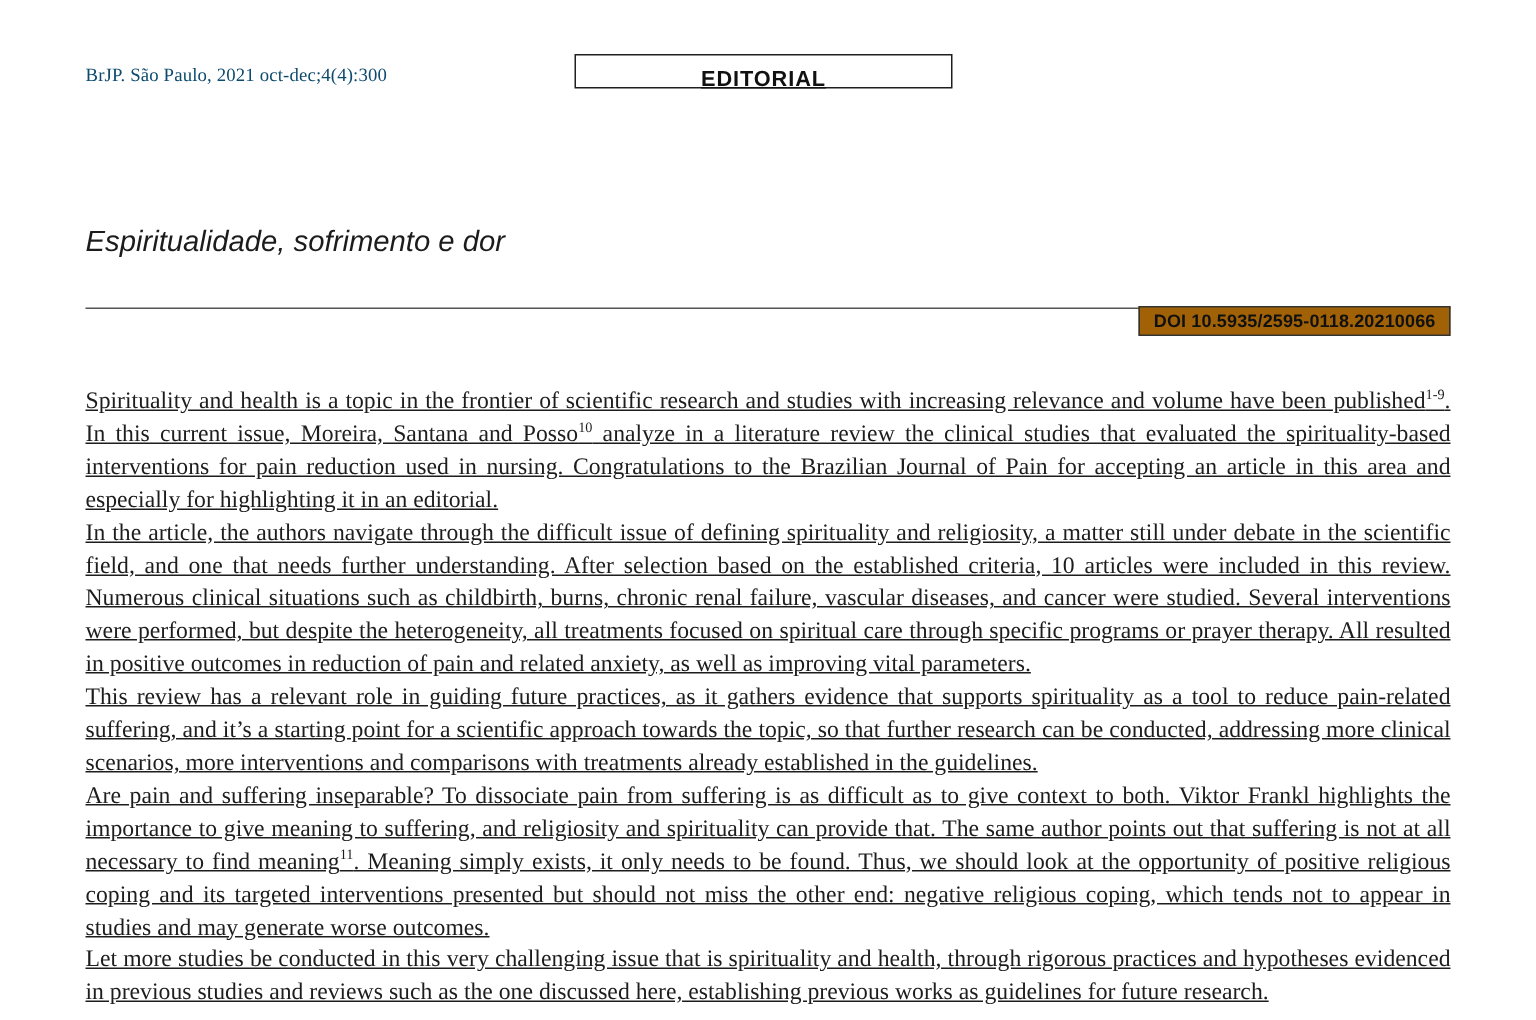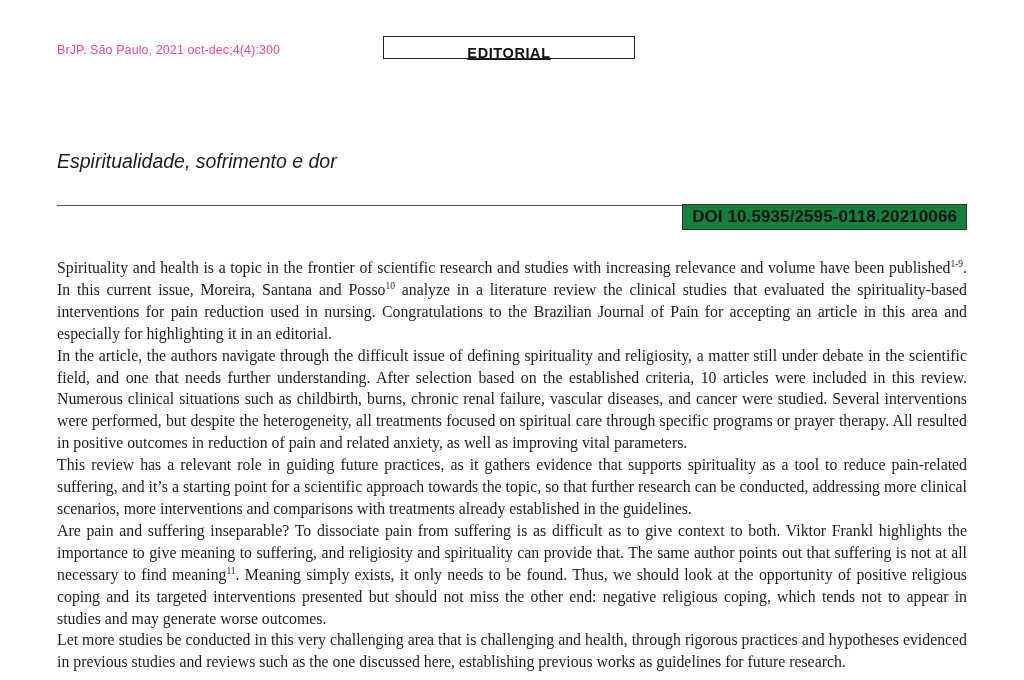--- a/index.html
+++ b/index.html
@@ -9,21 +9,21 @@
     font-family: "Liberation Sans", sans-serif;
     color: #1a1a1a;
     overflow: hidden;
   }
   .page { position: relative; width: 1024px; height: 680px; background: #fff; }
 
   
   .page-header { position: absolute; top: 36px; left: 57px; width: 910px; height: 26px; }
   .citation {
     position: absolute; left: 0; top: 7px;
-    font-size: 12.5px; letter-spacing: 0.1px; color: #ec4899;
+    font-size: 12.5px; letter-spacing: 0.1px; color: #0c4a6e; font-family: Liberation Serif, serif;
   }
   .section-box {
     position: absolute; left: 326px; top: 0;
     width: 252px; height: 23px;
     border: 1.5px solid #1f1f1f;
     background: #fff;
     display: flex; align-items: center; justify-content: center;
   }
   .section-label {
     font-weight: bold; font-size: 14.5px; letter-spacing: 0.6px;
@@ -42,35 +42,35 @@
     position: absolute; left: 57px; top: 150px;
     font-size: 19.5px; font-style: italic; font-weight: normal;
     color: #1c1c1c;
     text-align: right;
   }
 
   
   .rule-row { position: absolute; left: 57px; top: 205px; width: 910px; border-top: 1.5px solid #555; }
   .doi-box {
     position: absolute; right: 0; top: -2px;
-    border: 1.5px solid #333; background: #15803d;
+    border: 1.5px solid #333; background: #a16207;
     padding: 2px 9px 2px 9px;
-    font-size: 17px; font-weight: bold; letter-spacing: 0.1px;
+    font-size: 12px; font-weight: bold; letter-spacing: 0.1px;
     color: #111; white-space: nowrap;
   }
 
   
   .article-body {
     position: absolute; left: 57px; top: 257px; width: 910px;
     font-family: "Liberation Serif", serif;
     font-size: 15.8px; line-height: 21.9px;
     text-align: justify;
     color: #1d1d1d;
   }
-  .article-body p { margin: 0; }
+  .article-body p { margin: 0; text-decoration: underline; }
   .article-body sup {
     font-size: 9.5px; line-height: 0; vertical-align: super;
   }
 </style>
 </head>
 <body>
 
 <div class="page">
 
   <header class="page-header">
@@ -85,16 +85,16 @@
 
   <div class="rule-row">
     <div class="doi-box">DOI 10.5935/2595-0118.20210066</div>
   </div>
 
   <main class="article-body">
       <p>Spirituality and health is a topic in the frontier of scientific research and studies with increasing relevance and volume have been published<sup>1-9</sup>. In this current issue, Moreira, Santana and Posso<sup>10</sup> analyze in a literature review the clinical studies that evaluated the spirituality-based interventions for pain reduction used in nursing. Congratulations to the Brazilian Journal of Pain for accepting an article in this area and especially for highlighting it in an editorial.</p>
       <p>In the article, the authors navigate through the difficult issue of defining spirituality and religiosity, a matter still under debate in the scientific field, and one that needs further understanding. After selection based on the established criteria, 10 articles were included in this review. Numerous clinical situations such as childbirth, burns, chronic renal failure, vascular diseases, and cancer were studied. Several interventions were performed, but despite the heterogeneity, all treatments focused on spiritual care through specific programs or prayer therapy. All resulted in positive outcomes in reduction of pain and related anxiety, as well as improving vital parameters.</p>
       <p>This review has a relevant role in guiding future practices, as it gathers evidence that supports spirituality as a tool to reduce pain-related suffering, and it’s a starting point for a scientific approach towards the topic, so that further research can be conducted, addressing more clinical scenarios, more interventions and comparisons with treatments already established in the guidelines.</p>
       <p>Are pain and suffering inseparable? To dissociate pain from suffering is as difficult as to give context to both. Viktor Frankl highlights the importance to give meaning to suffering, and religiosity and spirituality can provide that. The same author points out that suffering is not at all necessary to find meaning<sup>11</sup>. Meaning simply exists, it only needs to be found. Thus, we should look at the opportunity of positive religious coping and its targeted interventions presented but should not miss the other end: negative religious coping, which tends not to appear in studies and may generate worse outcomes.</p>
-      <p>Let more studies be conducted in this very challenging area that is challenging and health, through rigorous practices and hypotheses evidenced in previous studies and reviews such as the one discussed here, establishing previous works as guidelines for future research.</p>
+      <p>Let more studies be conducted in this very challenging issue that is spirituality and health, through rigorous practices and hypotheses evidenced in previous studies and reviews such as the one discussed here, establishing previous works as guidelines for future research.</p>
     </main>
 
 </div>
 
 </body></html>

